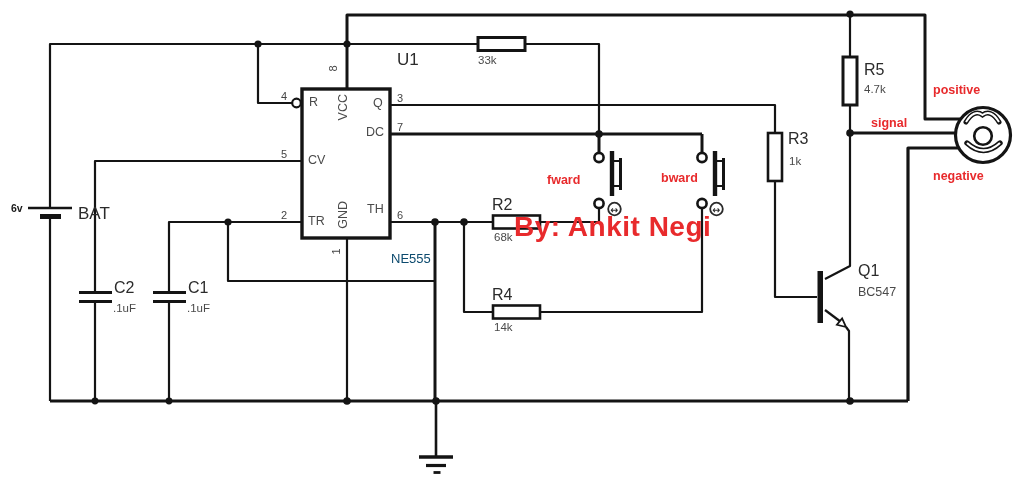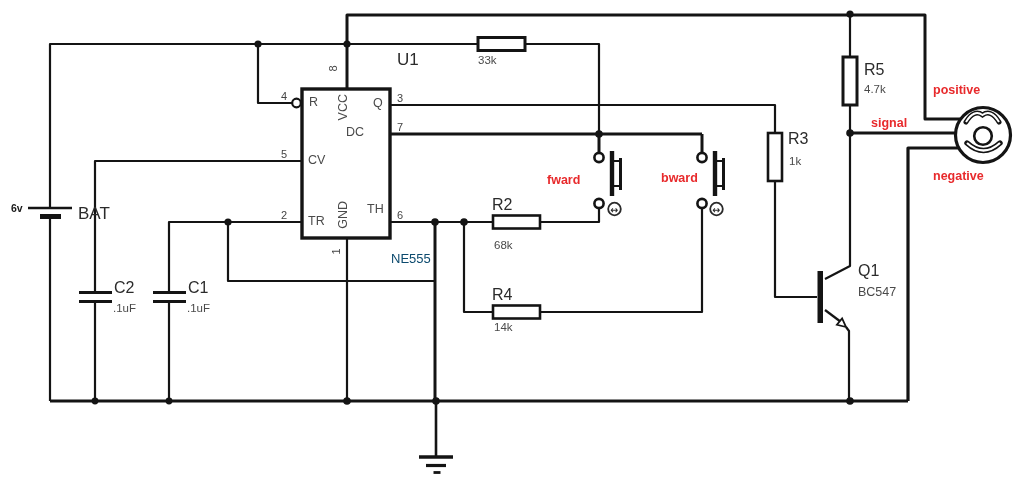--- a/index.html
+++ b/index.html
@@ -183,40 +183,41 @@
   <div class="lbl pin-num" style="left:281px;top:210px;">2</div>
   <div class="lbl pin-num" style="left:397px;top:93px;">3</div>
   <div class="lbl pin-num" style="left:397px;top:122px;">7</div>
   <div class="lbl pin-num" style="left:397px;top:210px;">6</div>
   <div class="lbl pin-num rot" style="left:330px;top:63px;">8</div>
   <div class="lbl pin-num rot" style="left:333px;top:246px;">1</div>
 
   <div class="lbl pin-lbl" style="left:309px;top:96px;">R</div>
   <div class="lbl pin-lbl vert" style="left:337px;top:94px;">VCC</div>
   <div class="lbl pin-lbl" style="left:373px;top:97px;">Q</div>
-  <div class="lbl pin-lbl" style="left:346px;top:126px;">DC</div>
+  <div class="lbl pin-lbl" style="left:366px;top:126px;">DC</div>
   <div class="lbl pin-lbl" style="left:308px;top:154px;">CV</div>
   <div class="lbl pin-lbl" style="left:308px;top:215px;">TR</div>
   <div class="lbl pin-lbl vert" style="left:337px;top:201px;">GND</div>
   <div class="lbl pin-lbl" style="left:367px;top:203px;text-align:right;">TH</div>
 
   <div class="lbl val" style="left:478px;top:55px;">33k</div>
   <div class="lbl ref" style="left:492px;top:197px;">R2</div>
-  <div class="lbl val" style="left:494px;top:240px;">68k</div>
+  <div class="lbl val" style="left:494px;top:232px;">68k</div>
   <div class="lbl ref" style="left:492px;top:287px;">R4</div>
   <div class="lbl val" style="left:494px;top:322px;">14k</div>
   <div class="lbl ref" style="left:788px;top:131px;">R3</div>
   <div class="lbl val" style="left:789px;top:156px;">1k</div>
   <div class="lbl ref" style="left:864px;top:62px;text-align:right;">R5</div>
   <div class="lbl val" style="left:864px;top:84px;">4.7k</div>
 
   <div class="lbl ref" style="left:858px;top:263px;">Q1</div>
   <div class="lbl val" style="left:858px;top:286px;font-size:12.5px;">BC547</div>
 
   <div class="lbl red-lbl" style="left:547px;top:174px;">fward</div>
   <div class="lbl red-lbl" style="left:661px;top:172px;">bward</div>
 
   <div class="lbl red-lbl" style="left:933px;top:84px;">positive</div>
   <div class="lbl red-lbl" style="left:871px;top:117px;">signal</div>
   <div class="lbl red-lbl" style="left:933px;top:170px;">negative</div>
 
+  <div class="lbl watermark" style="left:514px;top:213px;">By: Ankit Negi</div>
 
 </div>
 
 </body></html>

